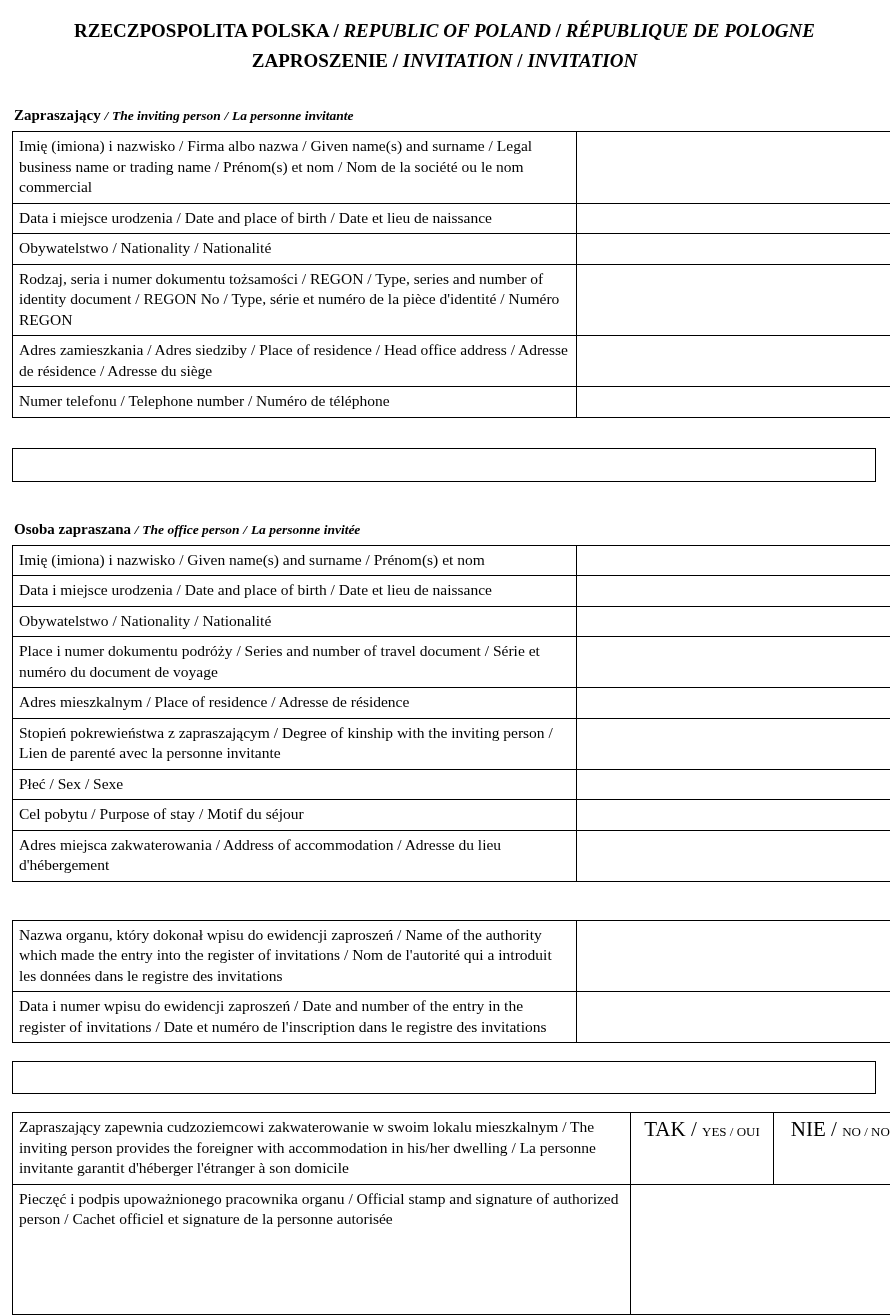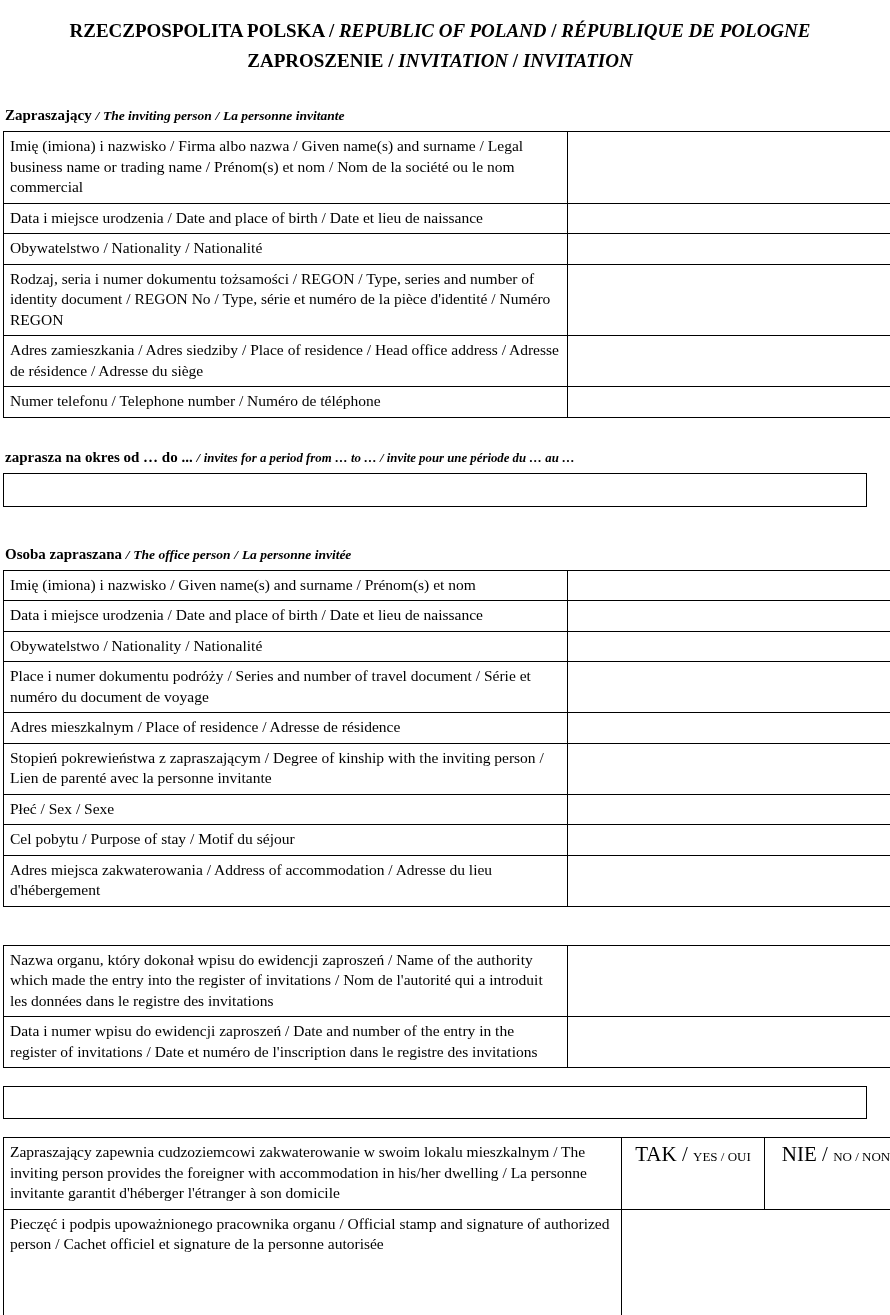--- a/index.html
+++ b/index.html
@@ -12,21 +12,21 @@
     height: 1315px;
     font-family: "Liberation Serif", "DejaVu Serif", serif;
     color: #000000;
     position: relative;
     overflow: hidden;
   }
   .page {
     width: 890px;
     height: 1315px;
     box-sizing: border-box;
-    padding: 10px 13px 0 3px;
+    padding: 10px 13px 0 12px;
     position: relative;
   }
 
   
   .title-block {
     text-align: center;
     margin: 0;
     padding-top: 6px;
   }
   .title-line {
@@ -177,25 +177,20 @@
       <td class="label">
         <span class="lbl">Numer telefonu</span><span class="lbl sep"> / </span><span class="lbl it">Telephone number / Numéro de téléphone</span>
       </td>
       <td class="value"></td>
     </tr>
   </tbody>
     </table>
 
   <div class="gap-lg"></div>
 
-  <div class="caption">
-    <span>zaprasza na okres od … do ...</span>
-    <span class="it">/</span>
-    <span class="it">invites for a period from … to … / invite pour une période du … au …</span>
-  </div>
   <div class="empty-box" style="height:34px;"></div>
 
   <div class="gap-xl"></div>
 
   <div class="section-head">
     <span>Osoba zapraszana</span>
     <span class="sub">/</span>
     <span class="sub">The office person</span>
     <span class="sub">/</span>
     <span class="sub">La personne invitée</span>

